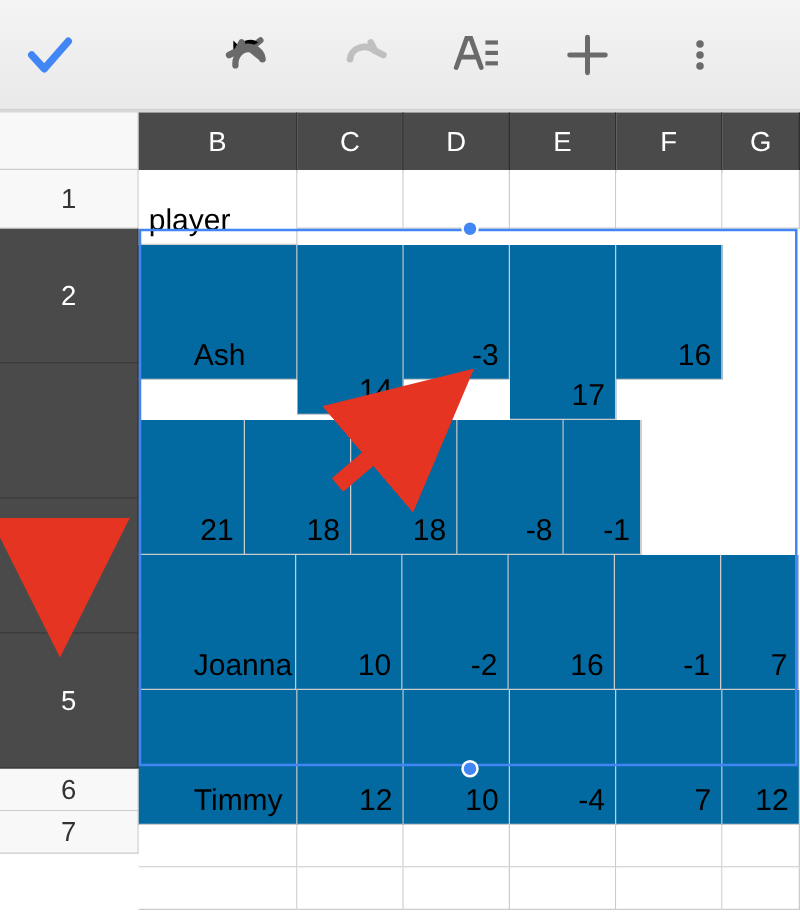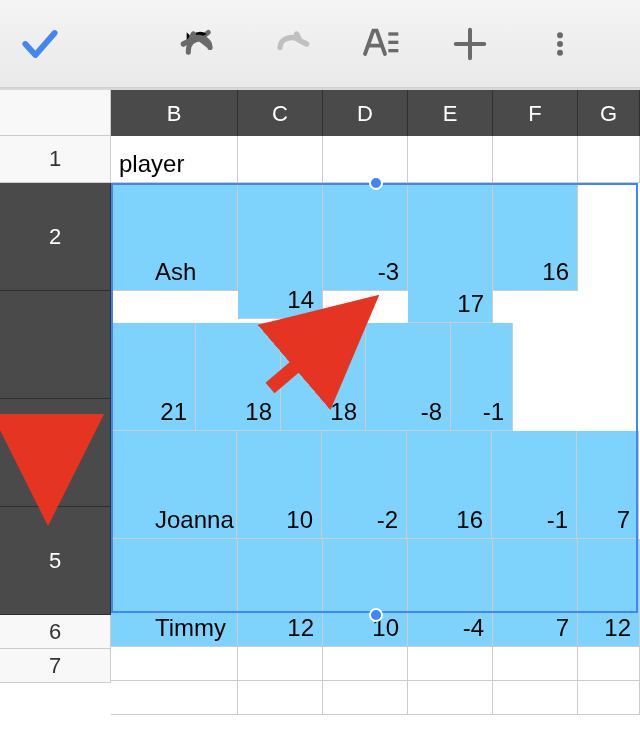--- a/index.html
+++ b/index.html
@@ -86,21 +86,21 @@
     align-items: flex-end;
     font-size: 24px;
     color: #000;
     padding: 6px 8px 4px 8px;
     background: #fff;
     overflow: hidden;
     white-space: nowrap;
   }
   .gcell.t-left { justify-content: flex-start; }
   .gcell.t-right { justify-content: flex-end; }
-  .gcell.sel { background: #7dd3fc; padding-left: 44px; }
+  .gcell.sel { background: #0369a1; padding-left: 44px; }
 
   
   .selection {
     position: absolute;
     border: 2px solid #4285f4;
     pointer-events: none;
   }
   .handle {
     position: absolute;
     width: 14px; height: 14px;
@@ -175,21 +175,21 @@
         <div class="row-h" style="height: 47px;">1</div>
         <div class="row-h sel" style="height: 108px;">2</div>
         <div class="row-h sel" style="height: 108px;"></div>
         <div class="row-h sel" style="height: 108px;">4</div>
         <div class="row-h sel" style="height: 108px;">5</div>
         <div class="row-h" style="height: 34px;">6</div>
         <div class="row-h" style="height: 34px;">7</div>
       </div>
     <div class="grid" id="grid">
         <div class="grow">
-          <div class="gcell t-left" style="width: 127px; height: 47px;">player</div>
+          <div class="gcell t-left" style="width: 127px; height: 60px;">player</div>
           <div class="gcell t-left" style="width: 85px; height: 47px;"></div>
           <div class="gcell t-left" style="width: 85px; height: 47px;"></div>
           <div class="gcell t-left" style="width: 85px; height: 47px;"></div>
           <div class="gcell t-left" style="width: 85px; height: 47px;"></div>
           <div class="gcell t-left" style="width: 62px; height: 47px;"></div>
         </div>
         <div class="grow">
           <div class="gcell t-left sel" style="width: 127px; height: 108px;">Ash</div>
           <div class="gcell t-right sel" style="width: 85px; height: 136px;">14</div>
           <div class="gcell t-right sel" style="width: 85px; height: 108px;">-3</div>

